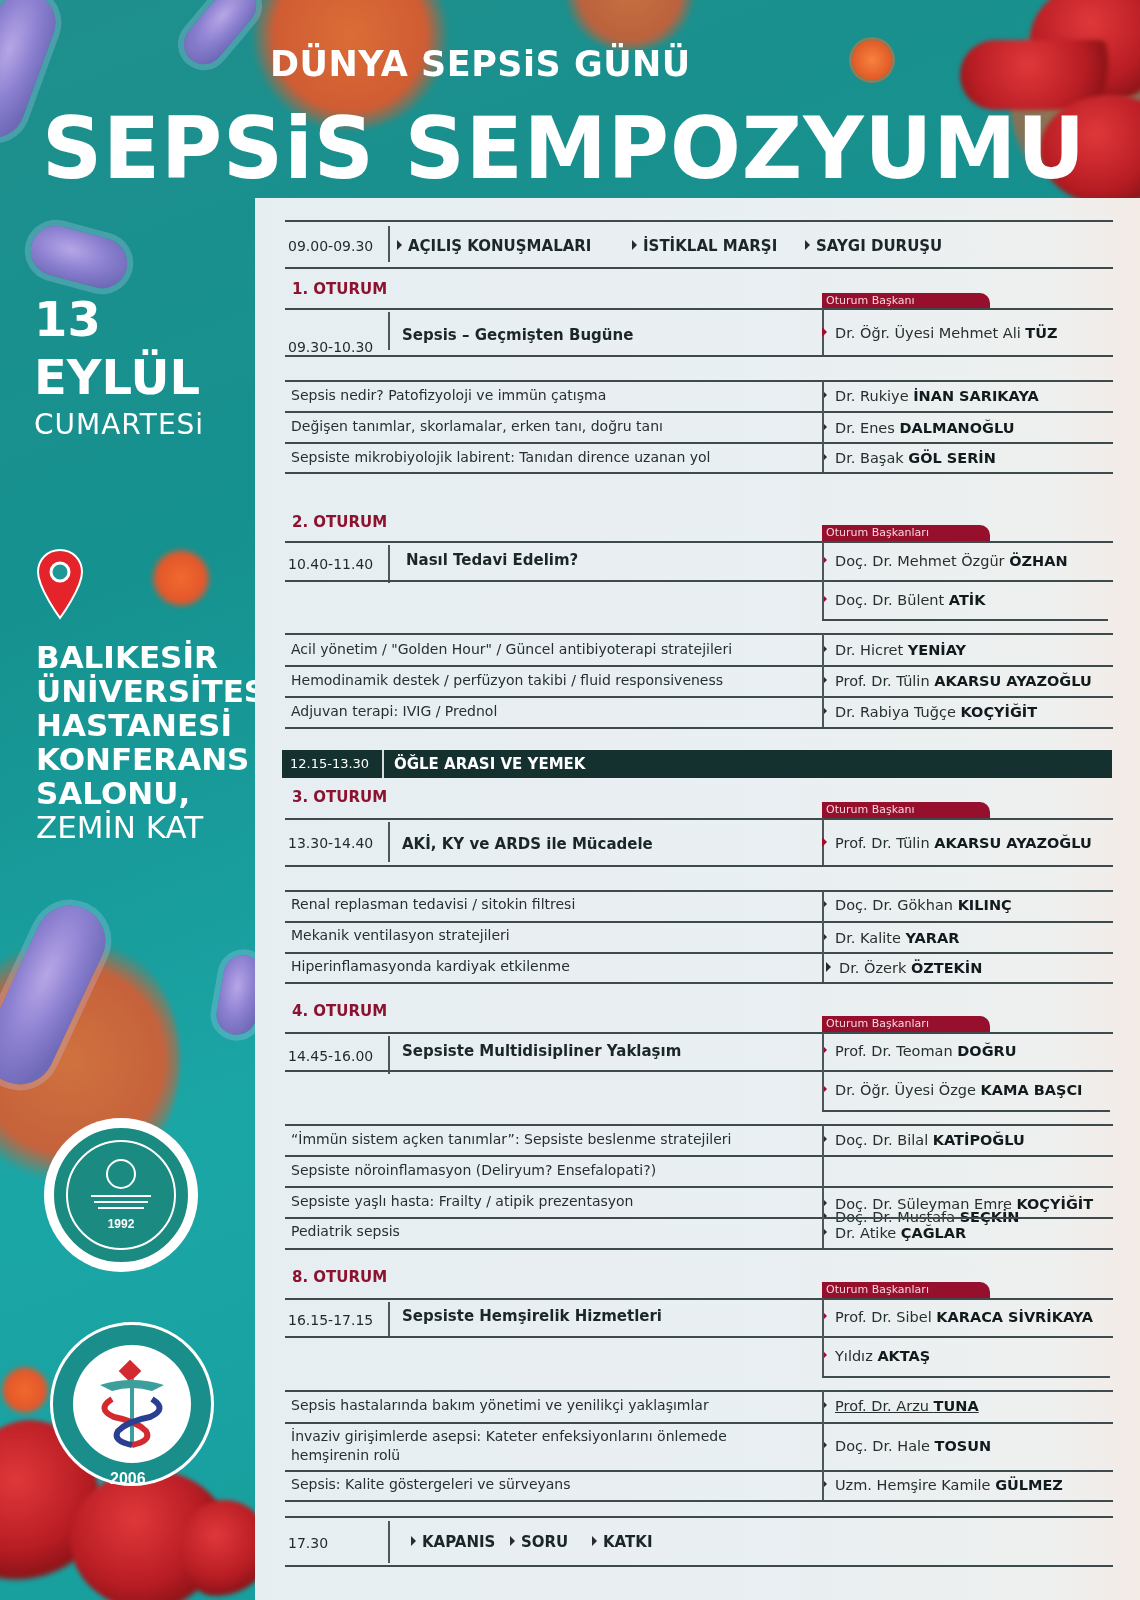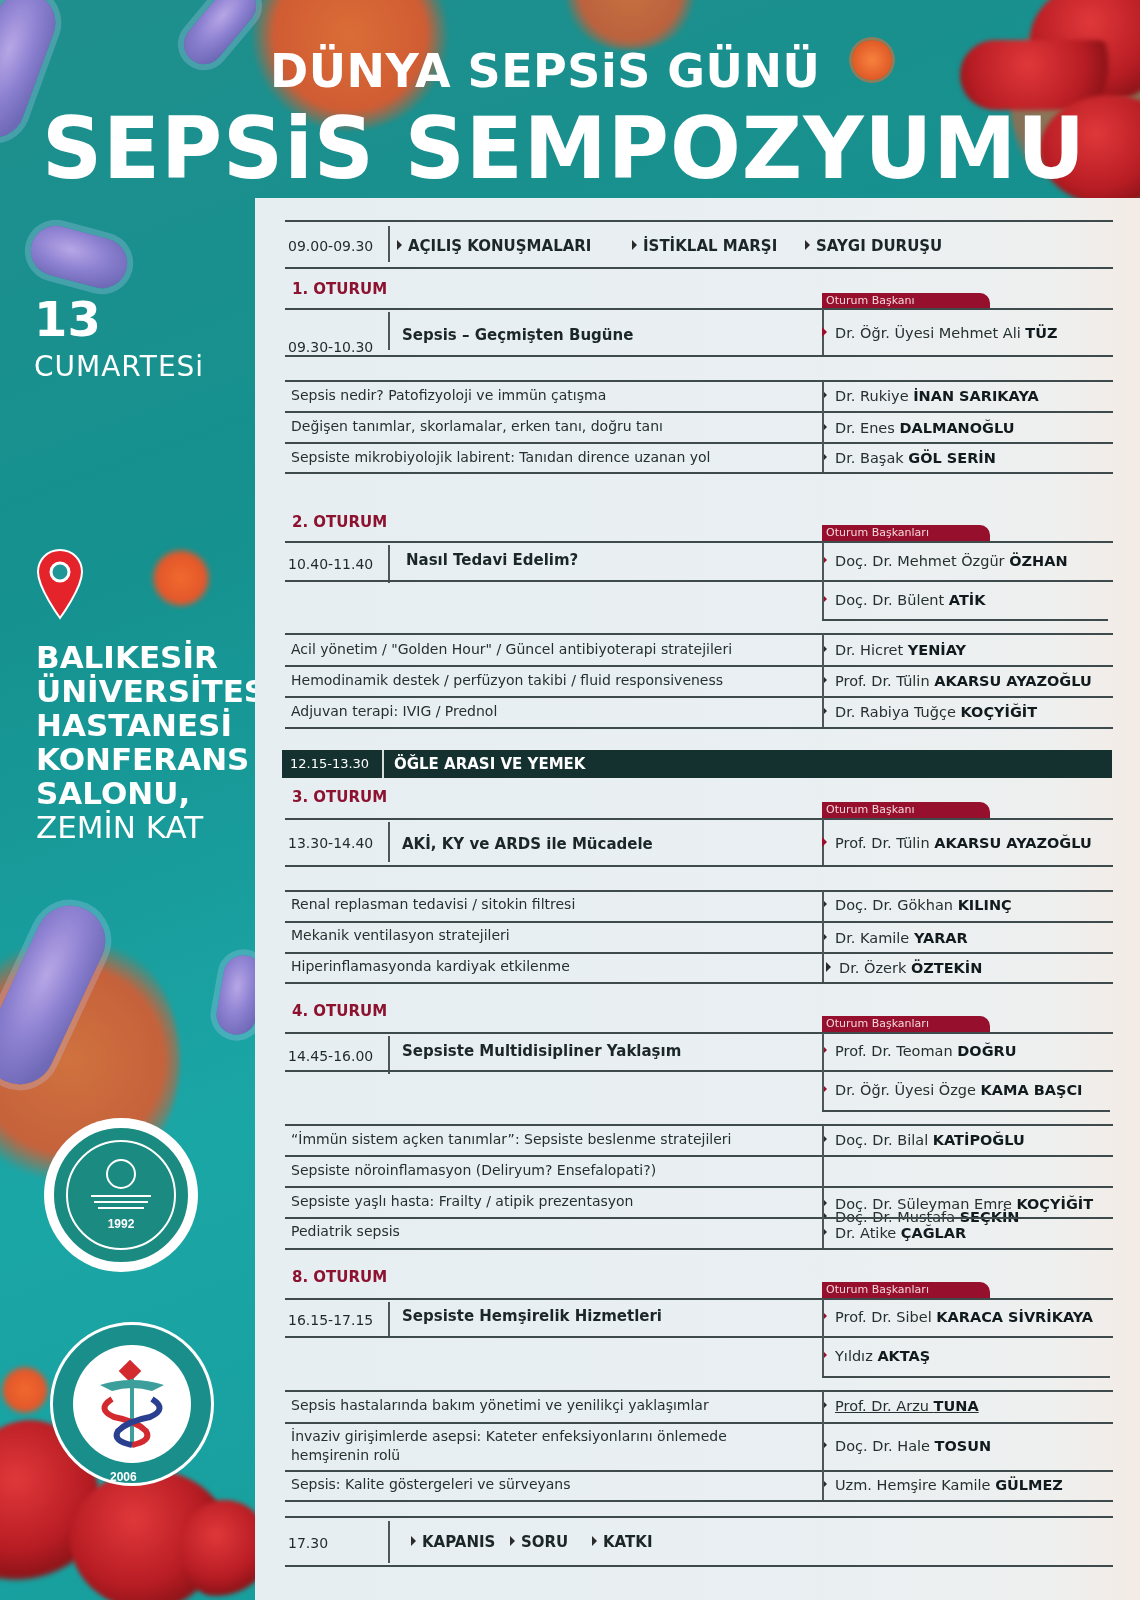--- a/index.html
+++ b/index.html
@@ -12,21 +12,21 @@
   .blob { position: absolute; border-radius: 50%; filter: blur(2px); }
   .orange { background: radial-gradient(circle, #f06a2e 0%, #e4572a 55%, rgba(228,87,42,0) 72%); }
   .red { background: radial-gradient(circle at 40% 35%, #e0383a 0%, #b81d24 50%, #8f1418 70%, rgba(143,20,24,0) 74%); }
   .bact {
     position: absolute; border-radius: 40px;
     background: radial-gradient(ellipse at 40% 40%, #b7a6e6 0%, #8b7fd0 45%, #6f6ab8 80%);
     box-shadow: 0 0 0 6px rgba(200,210,255,0.25);
   }
   .title-top {
     position: absolute; left: 270px; top: 44px; color: #fff;
-    font-weight: 900; font-size: 46px; letter-spacing: 0.5px;
+    font-weight: 900; font-size: 35px; letter-spacing: 0.5px;
     font-family: "DejaVu Sans", sans-serif;
   }
   .title-main {
     position: absolute; left: 42px; top: 98px; color: #fff;
     font-weight: 900; font-size: 86px; letter-spacing: 1px;
     font-family: "DejaVu Sans", sans-serif; transform: scaleX(0.97); transform-origin: left;
   }
   .virus-icon {
     position: absolute; left: 852px; top: 40px; width: 40px; height: 40px; border-radius: 50%;
     background: radial-gradient(circle, #f7823f 0%, #e15a26 70%);
@@ -90,20 +90,21 @@
 <div class="blob red" style="left:-40px;top:1420px;width:140px;height:170px"></div>
 <div class="blob red" style="left:70px;top:1470px;width:160px;height:140px"></div>
 <div class="blob red" style="left:180px;top:1500px;width:90px;height:100px"></div>
 
 <div class="title-top">DÜNYA SEPSiS GÜNÜ</div>
 <div class="virus-icon"></div>
 <div class="title-main">SEPSiS SEMPOZYUMU</div>
 
 <div class="left-info" style="top:290px;">
   <div class="date-big">13</div>
+  <div class="date-big">EYLÜL</div>
   <div class="date-day">CUMARTESi</div>
 </div>
 
 <svg class="pin" viewBox="0 0 48 72">
   <path d="M24 2 C11 2 2 12 2 24 C2 40 24 70 24 70 C24 70 46 40 46 24 C46 12 37 2 24 2 Z" fill="#e5232b" stroke="#fff" stroke-width="2"></path>
   <circle cx="24" cy="24" r="9" fill="#1f9796" stroke="#fff" stroke-width="3"></circle>
 </svg>
 
 <div class="loc">
   <div>BALIKESİR</div>
@@ -130,21 +131,21 @@
   <div class="logo-inner" style="width:118px;height:118px;background:#fff;">
     <svg width="80" height="90" viewBox="0 0 80 90">
       <rect x="30" y="4" width="16" height="16" transform="rotate(45 38 12)" fill="#d32a2f"></rect>
       <path d="M8 26 Q40 16 72 26 L60 32 Q40 26 20 32 Z" fill="#3c9f9b"></path>
       <line x1="40" y1="20" x2="40" y2="88" stroke="#3c9f9b" stroke-width="4"></line>
       <path d="M20 40 Q4 50 22 58 Q44 62 54 72 Q60 82 40 86" stroke="#d32a2f" stroke-width="6" fill="none"></path>
       <path d="M60 40 Q76 50 58 58 Q36 62 26 72 Q20 82 40 86" stroke="#2a3f8f" stroke-width="6" fill="none"></path>
     </svg>
   </div>
 </div>
-<div style="position:absolute;left:110px;top:1470px;color:#fff;font-size:12px;font-weight:bold;">2006</div>
+<div style="position:absolute;left:110px;top:1470px;color:#fff;font-size:16px;font-weight:bold;">2006</div>
 
 <div class="panel"></div>
 
 <div class="hline" style="left:285px;top:220px;width:828px;"></div>
 <div class="t-time" style="left:288px;top:238px;">09.00-09.30</div>
 <div class="vline" style="left:388px;top:226px;height:36px;"></div>
 <div class="bullet-item" style="left:397px;top:237px;"><span class="arrow"></span><span>AÇILIŞ KONUŞMALARI</span></div>
 <div class="bullet-item" style="left:632px;top:237px;"><span class="arrow"></span><span>İSTİKLAL MARŞI</span></div>
 <div class="bullet-item" style="left:805px;top:237px;"><span class="arrow"></span><span>SAYGI DURUŞU</span></div>
 <div class="hline" style="left:285px;top:267px;width:828px;"></div>
@@ -209,21 +210,21 @@
 <div class="t-title" style="left:402px;top:835px;">AKİ, KY ve ARDS ile Mücadele</div>
 <div class="vline" style="left:822px;top:819px;height:47px;"></div>
 <div class="t-name red-arrow" style="left:822px;top:835px;"><span class="arrow"></span><span>Prof. Dr. Tülin </span><b>AKARSU AYAZOĞLU</b></div>
 <div class="hline" style="left:285px;top:865px;width:828px;"></div>
 
 <div class="hline" style="left:285px;top:890px;width:828px;"></div>
 <div class="t-talk" style="left:291px;top:896px;">Renal replasman tedavisi / sitokin filtresi</div>
 <div class="t-name" style="left:822px;top:897px;"><span class="arrow"></span><span>Doç. Dr. Gökhan </span><b>KILINÇ</b></div>
 <div class="hline" style="left:285px;top:921px;width:828px;"></div>
 <div class="t-talk" style="left:291px;top:927px;">Mekanik ventilasyon stratejileri</div>
-<div class="t-name" style="left:822px;top:930px;"><span class="arrow"></span><span>Dr. Kamile </span><b>YARAR</b></div>
+<div class="t-name" style="left:822px;top:930px;"><span class="arrow"></span><span>Dr. Kalite </span><b>YARAR</b></div>
 <div class="hline" style="left:285px;top:952px;width:828px;"></div>
 <div class="t-talk" style="left:291px;top:958px;">Hiperinflamasyonda kardiyak etkilenme</div>
 <div class="t-name" style="left:826px;top:960px;"><span class="arrow"></span><span>Dr. Özerk </span><b>ÖZTEKİN</b></div>
 <div class="vline" style="left:822px;top:891px;height:92px;"></div>
 <div class="hline" style="left:285px;top:982px;width:828px;"></div>
 
 <div class="session-label" style="top:1002px;">4. OTURUM</div>
 <div class="chair-tab" style="top:1016px;">Oturum Başkanları</div>
 <div class="hline" style="left:285px;top:1032px;width:828px;"></div>
 <div class="t-time" style="left:288px;top:1048px;">14.45-16.00</div>

